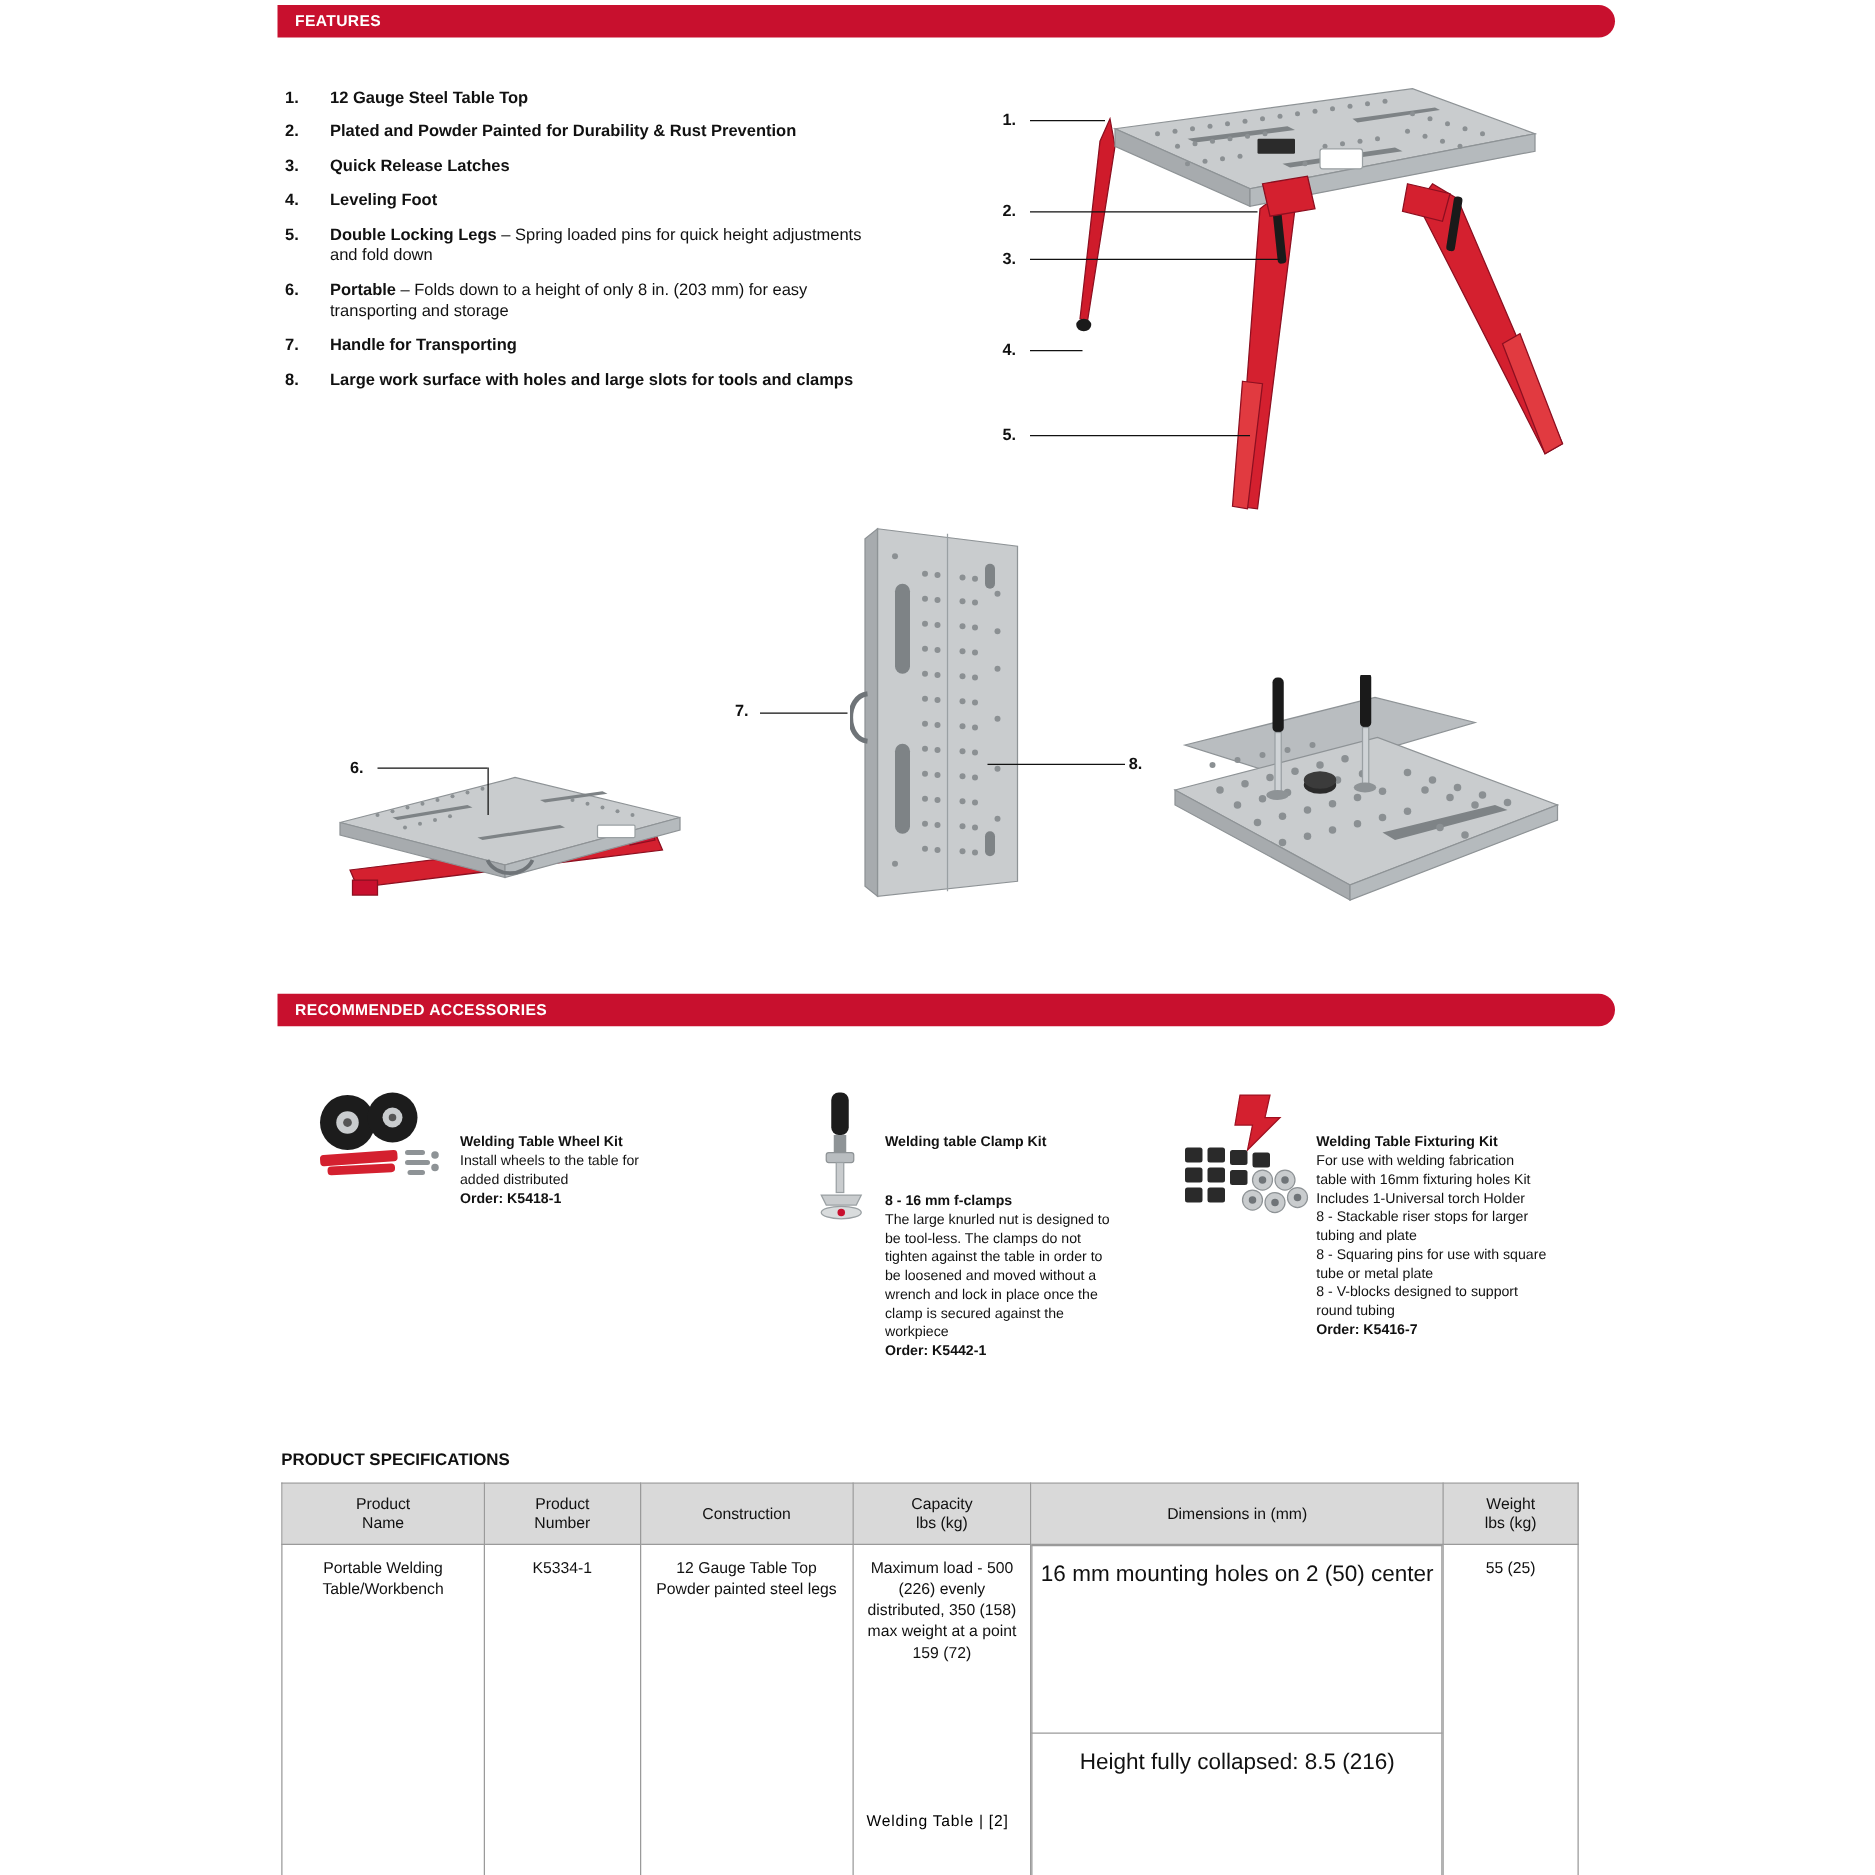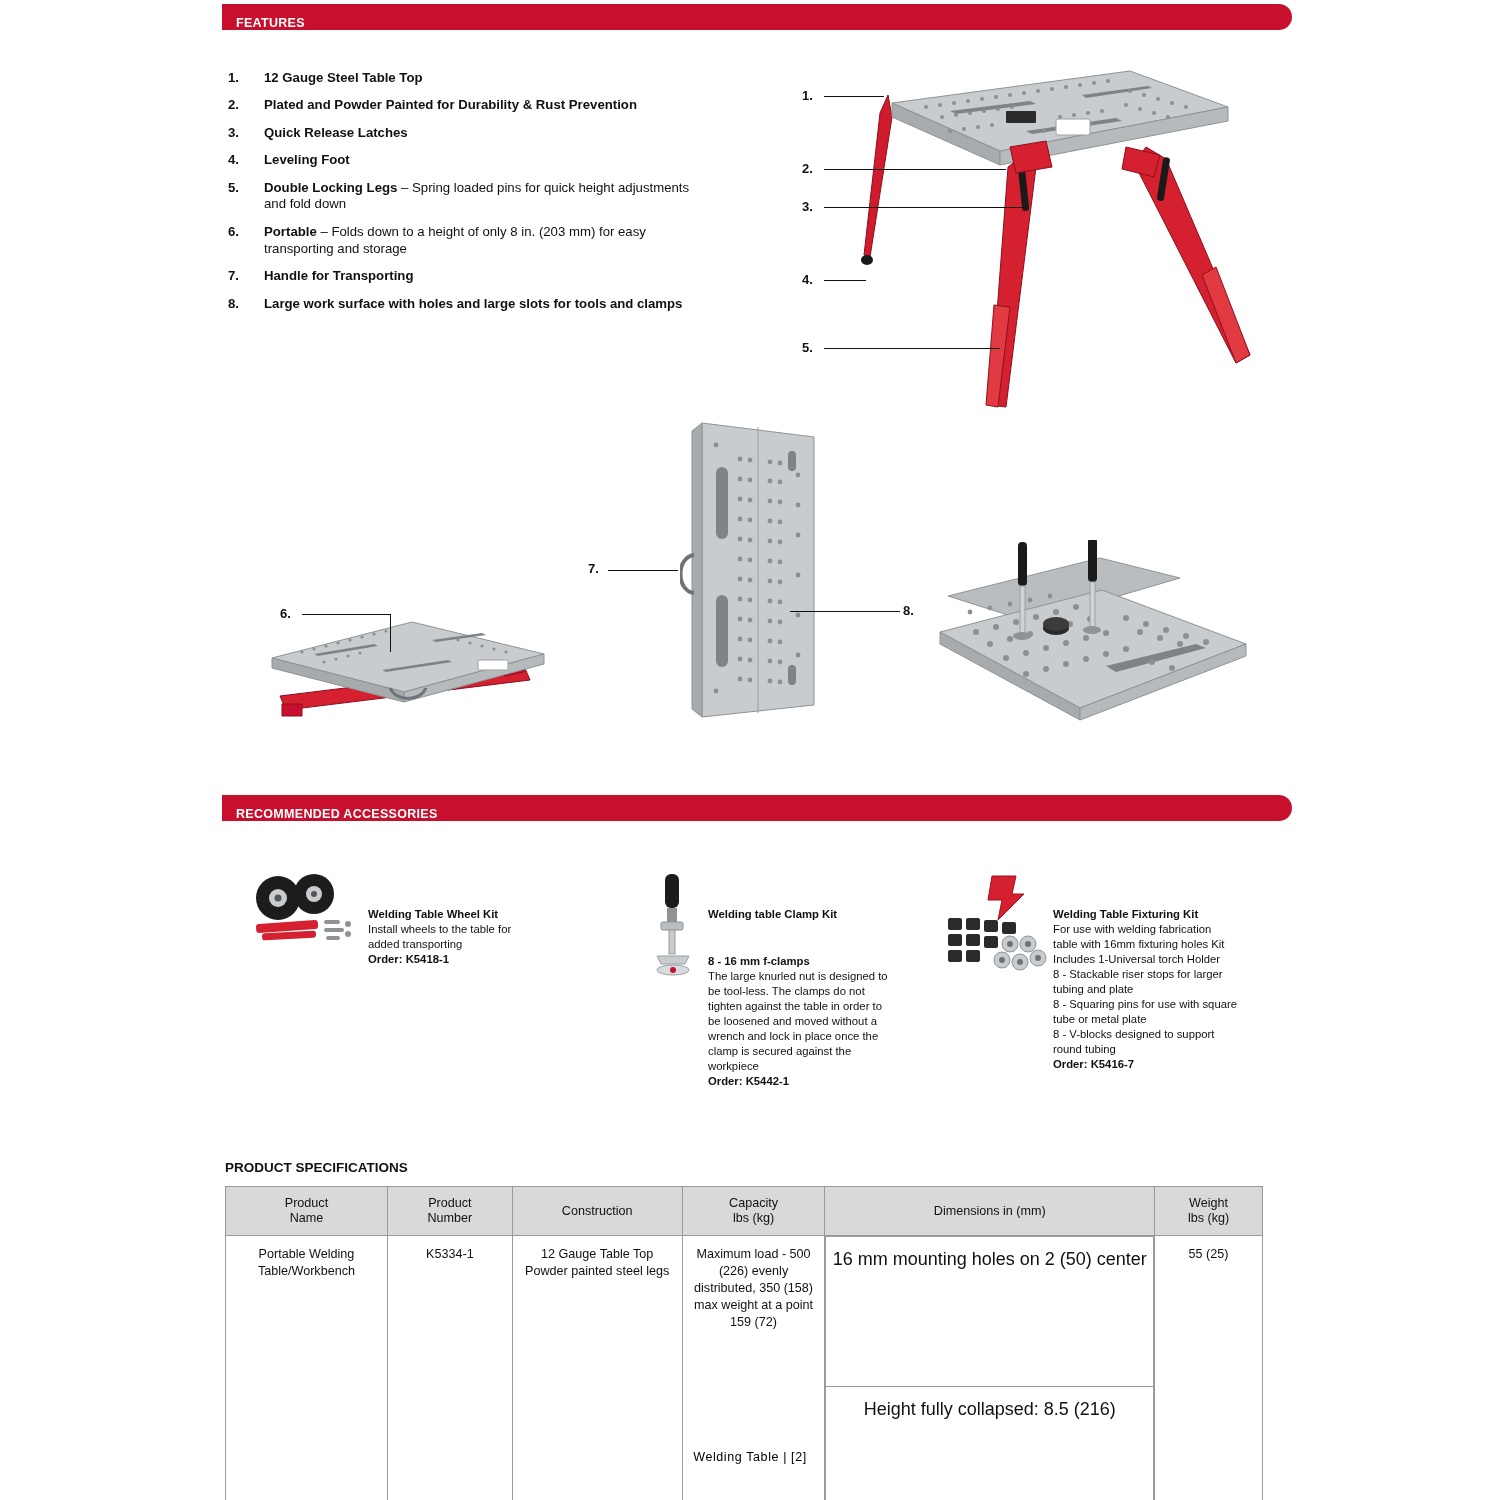--- a/index.html
+++ b/index.html
@@ -12,21 +12,21 @@
   }
   .page { position: relative; width: 1500px; height: 1500px; overflow: hidden; }
 
   
   .section-bar {
     position: absolute;
     height: 26px;
     background: #c8102e;
     border-radius: 0 13px 13px 0;
     display: flex;
-    align-items: flex-end;
+    align-items: center;
     padding-left: 14px;
   }
   .section-bar .bar-label {
     color: #ffffff;
     font-size: 12.5px;
     font-weight: bold;
     letter-spacing: 0.3px;
   }
   .bar-features { top: 4px; left: 222px; width: 1070px; }
   .bar-accessories { top: 795px; left: 222px; width: 1070px; }
@@ -496,21 +496,21 @@
         <rect x="76" y="52" width="16" height="4" rx="2"></rect>
         <rect x="76" y="60" width="20" height="4" rx="2"></rect>
         <rect x="78" y="68" width="14" height="4" rx="2"></rect>
         <circle cx="100" cy="56" r="3"></circle>
           <circle cx="100" cy="66" r="3"></circle>
       </g>
     </svg>
   </div>
   <div class="acc acc1">
     <div class="acc-title">Welding Table Wheel Kit</div>
-    <div>Install wheels to the table for added transporting</div>
+    <div>Install wheels to the table for added distributed</div>
     <div class="acc-order">Order: K5418-1</div>
   </div>
 
   <div class="acc-img" id="acc-img-2">
     <svg width="58" height="110" viewBox="0 0 58 110" xmlns="http://www.w3.org/2000/svg">
       <rect x="20" y="2" width="14" height="34" rx="6" fill="#1c1c1c"></rect>
       <rect x="22" y="36" width="10" height="14" fill="#8e9396"></rect>
       <rect x="16" y="50" width="22" height="8" rx="2" fill="#b9bdc0" stroke="#8e9396"></rect>
       <rect x="24" y="58" width="6" height="24" fill="#c9ccce" stroke="#9aa0a3"></rect>
       <path d="M12 84 L44 84 L40 92 L16 92 Z" fill="#c9ccce" stroke="#9aa0a3"></path>

